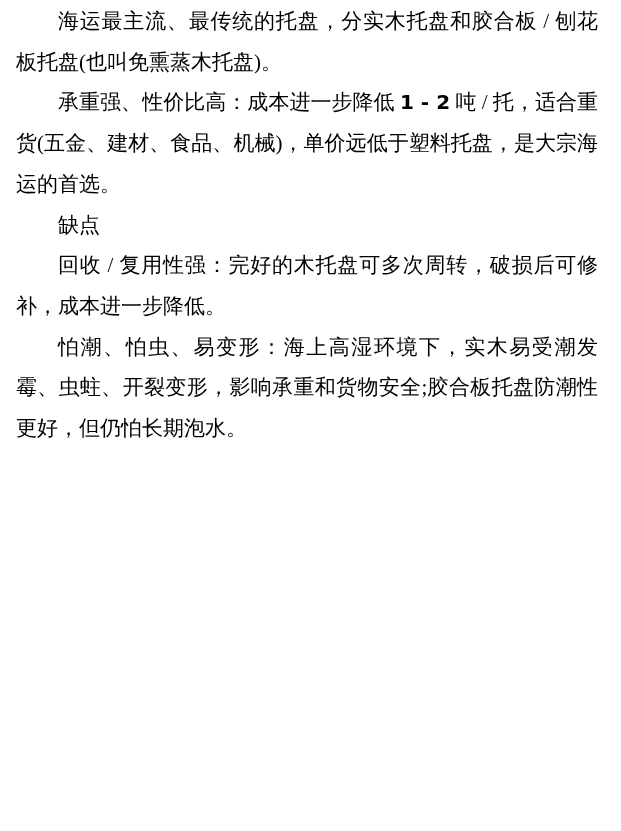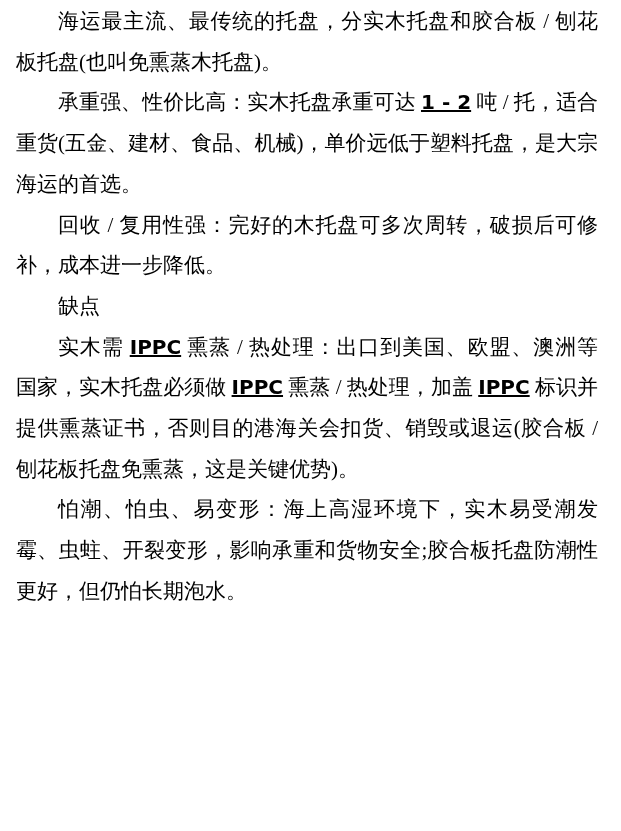--- a/index.html
+++ b/index.html
@@ -31,36 +31,34 @@
     text-indent: 2em;
     word-break: break-all;
   }
   .run-cn {
     font-family: "Liberation Serif", "DejaVu Serif", serif;
   }
   .run-latin-bold {
     font-family: "DejaVu Sans", "Liberation Sans", sans-serif;
     font-weight: 700;
     font-size: 20px;
-    text-decoration: underline;
   }
 </style>
 </head>
 <body>
 
 <div class="page">
 
   <p class="para"><span class="run-cn">海运最主流、最传统的托盘，分实木托盘和胶合板 / 刨花板托盘(也叫免熏蒸木托盘)。</span></p>
 
 
-  <p class="para"><span class="run-cn">承重强、性价比高：实木托盘承重可达 </span><span class="run-latin-bold">1 - 2</span><span class="run-cn"> 吨 / 托，适合重货(五金、建材、食品、机械)，单价远低于塑料托盘，是大宗海运的首选。</span></p>
+  <p class="para"><span class="run-cn">承重强、性价比高：成本进一步降低 </span><span class="run-latin-bold">1 - 2</span><span class="run-cn"> 吨 / 托，适合重货(五金、建材、食品、机械)，单价远低于塑料托盘，是大宗海运的首选。</span></p>
 
 
 
+  <p class="para"><span class="run-cn">缺点</span></p>
+
   <p class="para"><span class="run-cn">回收 / 复用性强：完好的木托盘可多次周转，破损后可修补，成本进一步降低。</span></p>
 
-  <p class="para"><span class="run-cn">缺点</span></p>
-
-  <p class="para"><span class="run-cn">实木需 </span><span class="run-latin-bold">IPPC</span><span class="run-cn"> 熏蒸 / 热处理：出口到美国、欧盟、澳洲等国家，实木托盘必须做 </span><span class="run-latin-bold">IPPC</span><span class="run-cn"> 熏蒸 / 热处理，加盖 </span><span class="run-latin-bold">IPPC</span><span class="run-cn"> 标识并提供熏蒸证书，否则目的港海关会扣货、销毁或退运(胶合板 / 刨花板托盘免熏蒸，这是关键优势)。</span></p>
 
   <p class="para"><span class="run-cn">怕潮、怕虫、易变形：海上高湿环境下，实木易受潮发霉、虫蛀、开裂变形，影响承重和货物安全;胶合板托盘防潮性更好，但仍怕长期泡水。</span></p>
 
 </div>
 
 </body></html>

